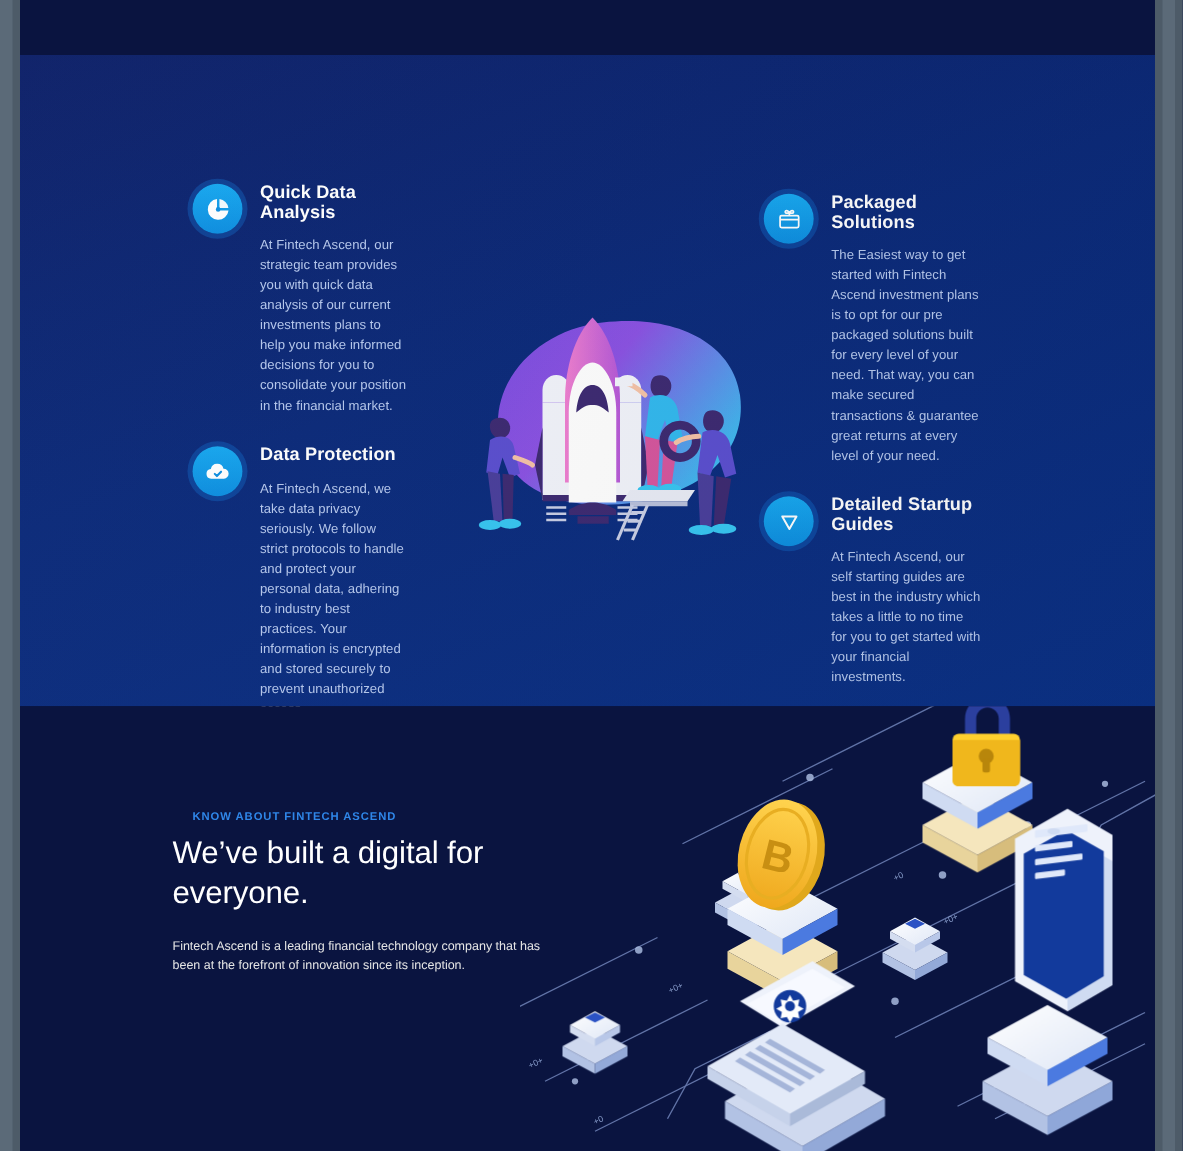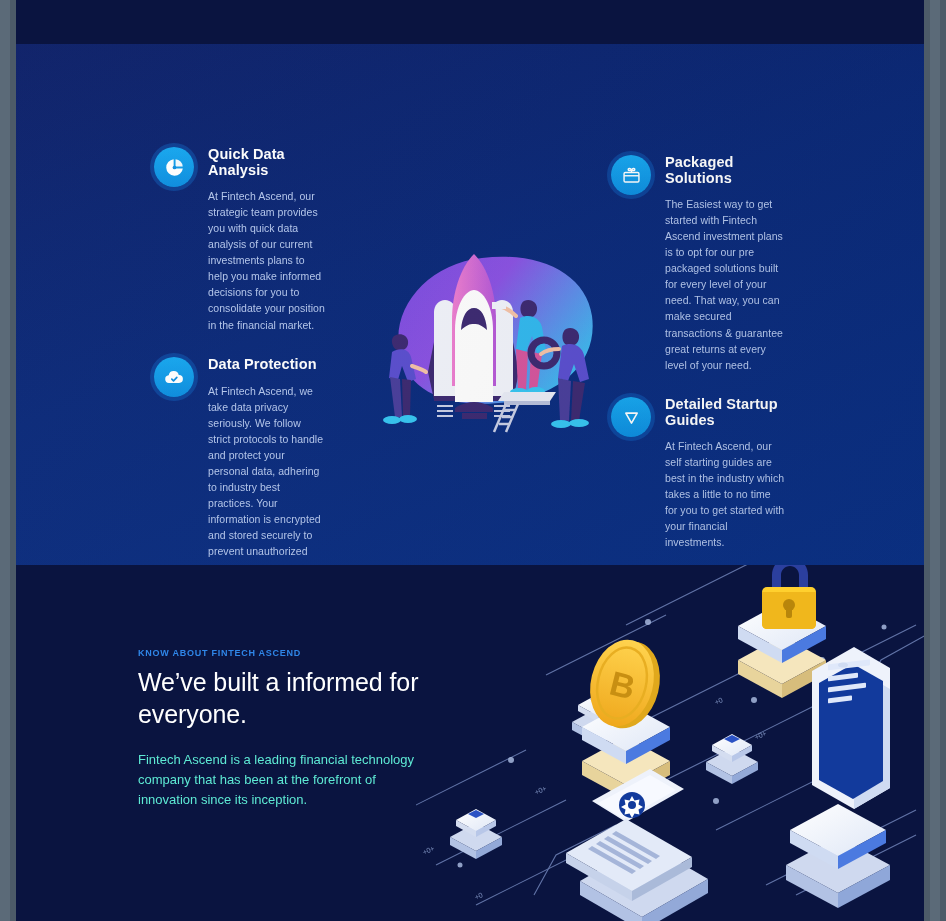--- a/index.html
+++ b/index.html
@@ -65,28 +65,28 @@
   .rocket{ position:absolute; left:360px; top:200px; width:230px; height:190px; }
 
   
   .about{
     position:absolute; left:0; top:565px; width:908px; height:356px;
     background:#0a1440; overflow:hidden;
   }
   .about-text{ position:absolute; left:122px; top:83px; width:300px; }
   .eyebrow{
     color:#2f86e8; font-size:9px; font-weight:700; letter-spacing:0.75px;
-    text-transform:uppercase; margin-bottom:9px;
+    text-transform:uppercase; margin-bottom:9px;margin-left:16px;
   }
   .about h2{
     color:#ffffff; font-size:25px; line-height:1.27; font-weight:400;
     letter-spacing:-0.1px; margin-bottom:19px; width:300px;
   }
   .about p.lead{
-    color:#5eead4; font-size:13px; line-height:1.57; font-weight:400;
+    color:#e5e5e5; font-size:10px; line-height:1.57; font-weight:400;
     margin-bottom:17px; width:300px;
   }
   .iso{ position:absolute; left:400px; top:0px; width:508px; height:356px; }
 </style>
 </head>
 <body>
 
 <div class="gutter gutter-left">
     <div class="bar"></div>
   </div>
@@ -404,19 +404,19 @@
             <path d="M180 279l44 25 4-3-44-25z"></path>
             <path d="M188 274l44 25 4-3-44-25z"></path>
             <path d="M196 269l44 25 4-3-44-25z"></path>
           </g>
         </g>
       </svg>
     </div>
 
     <div class="about-text">
       <div class="eyebrow">KNOW ABOUT FINTECH ASCEND</div>
-      <h2>We’ve built a informed for everyone.</h2>
+      <h2>We’ve built a digital for everyone.</h2>
       <p class="lead">Fintech Ascend is a leading financial technology company that has been at the forefront of innovation since its inception.</p>
 
     </div>
   </section>
 
 </div>
 
 </body></html>

